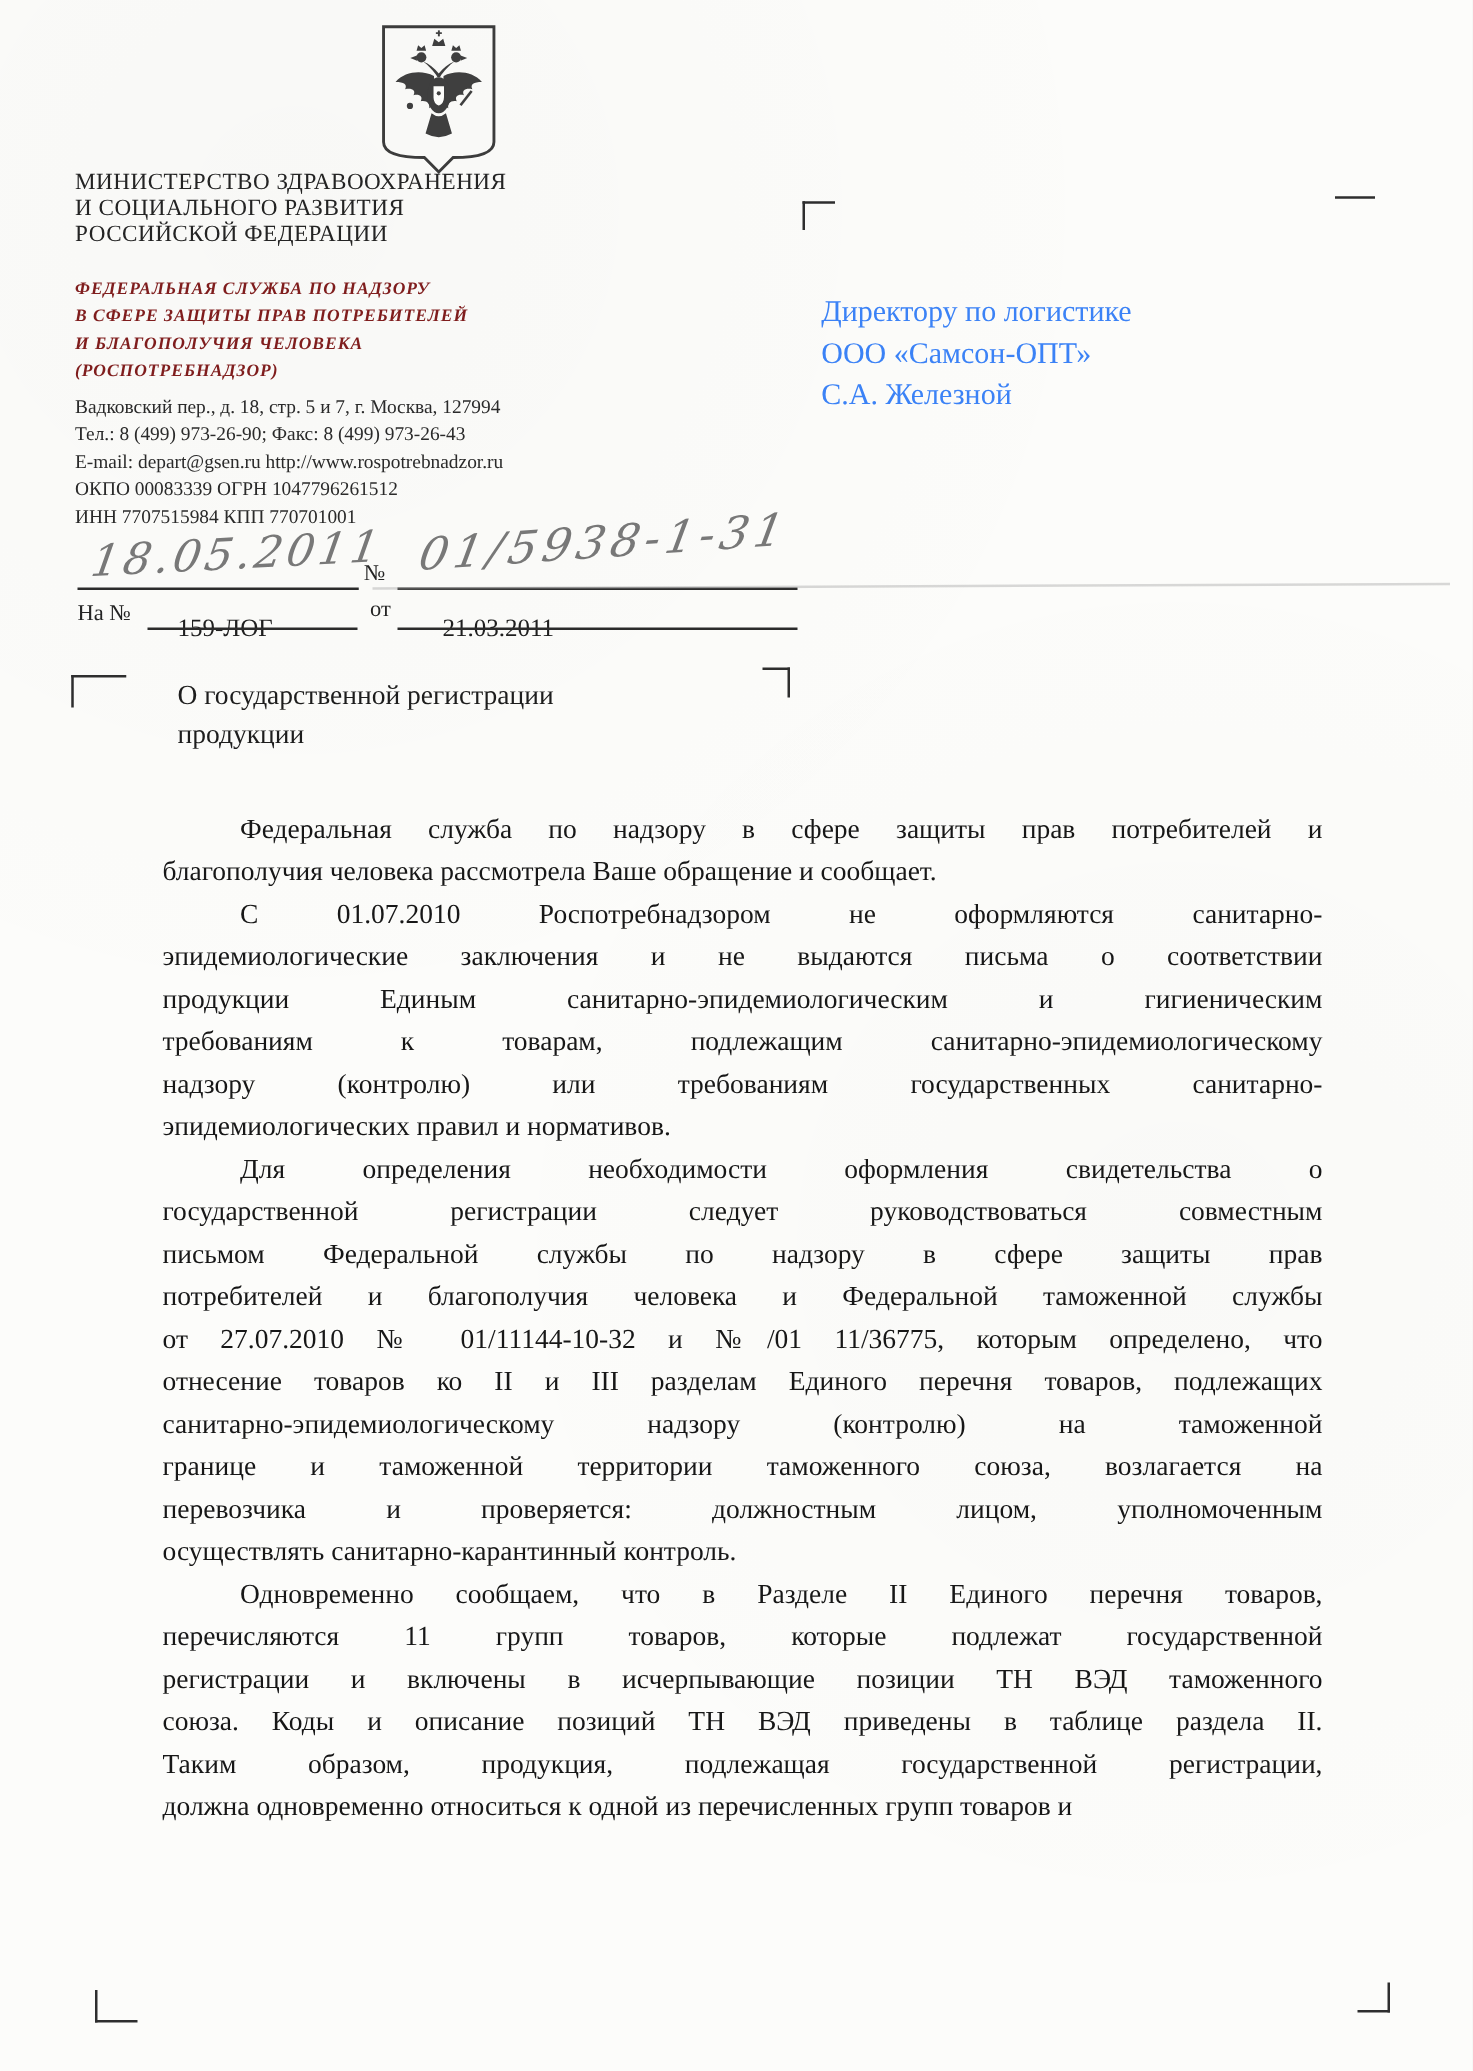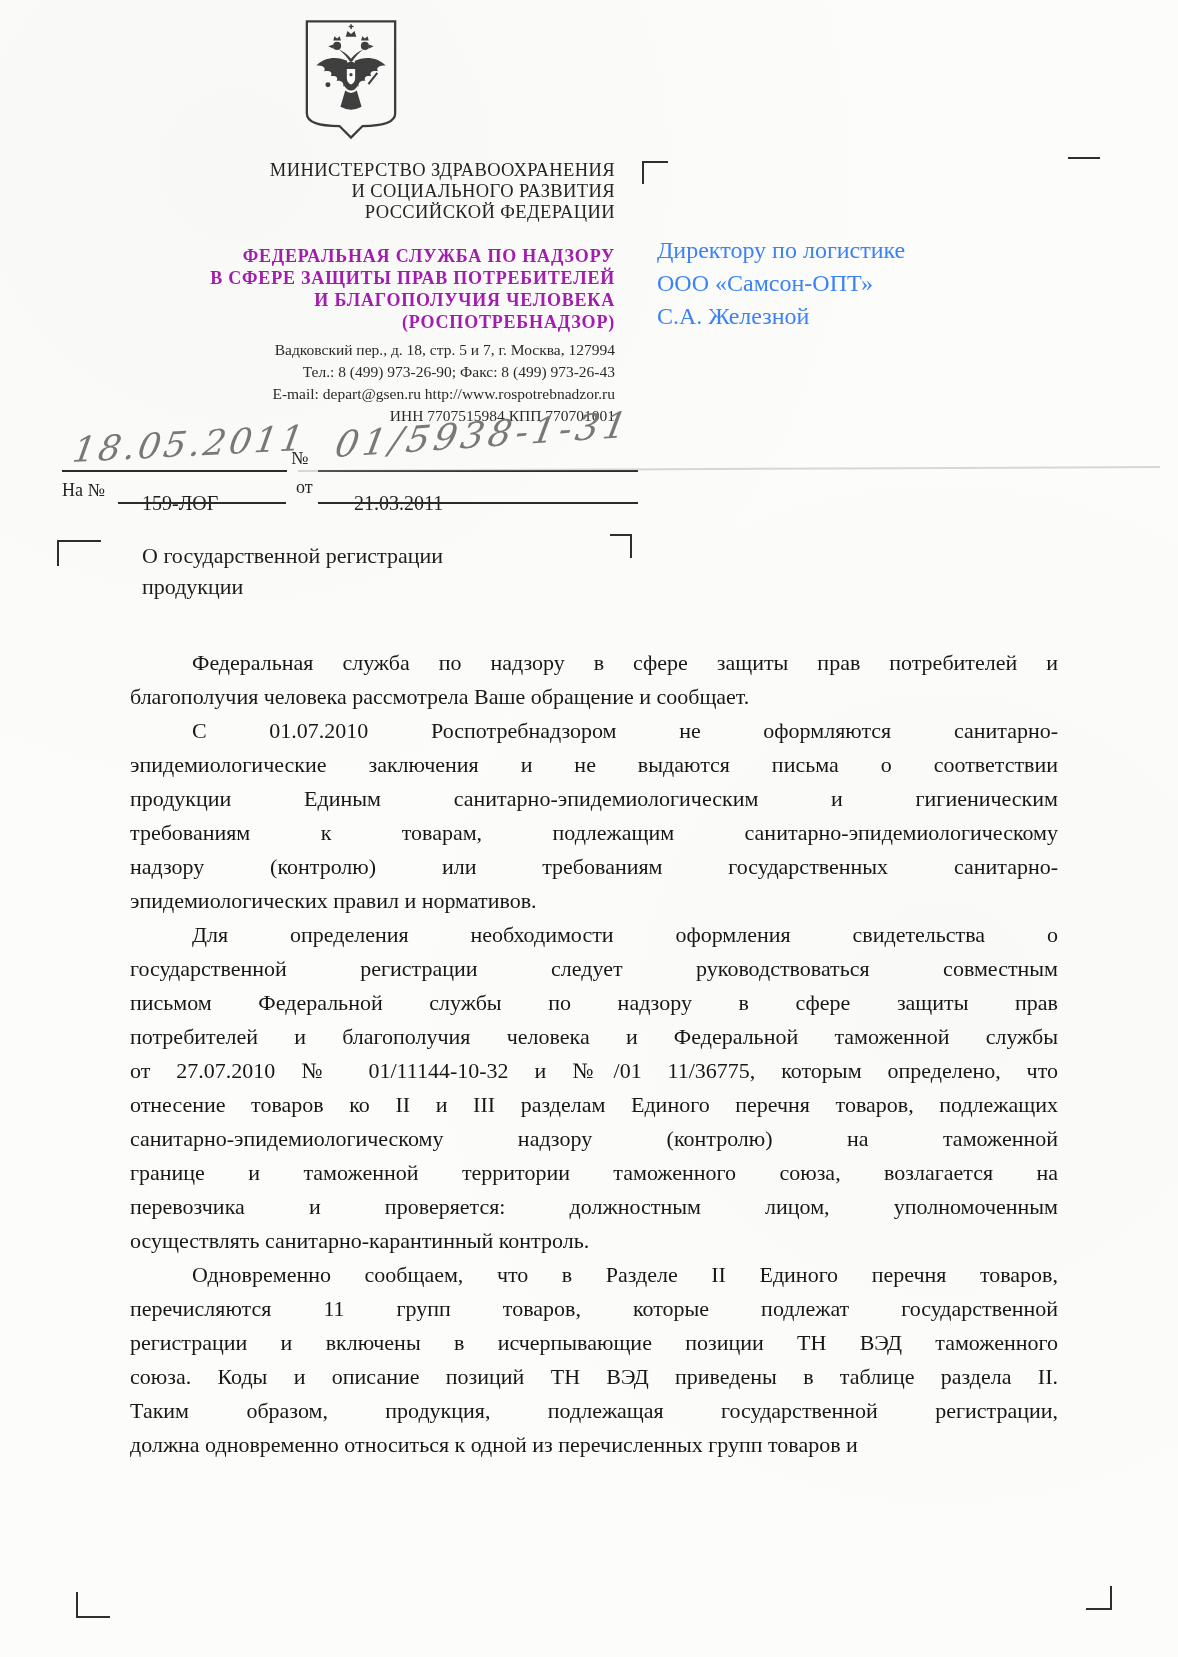--- a/index.html
+++ b/index.html
@@ -11,24 +11,24 @@
   
   .page::before{
     content:"";position:absolute;inset:0;
     background:
       radial-gradient(circle at 20% 10%, rgba(0,0,0,0.015), transparent 40%),
       radial-gradient(circle at 80% 60%, rgba(0,0,0,0.012), transparent 45%);
     pointer-events:none;
   }
   .abs{position:absolute;}
   
-  .letterhead{left:60px;top:160px;width:555px;text-align:right;}
+  .letterhead{left:60px;top:136px;width:555px;text-align:left;}
   .ministry-line{font-size:18.5px;line-height:21px;letter-spacing:0.4px;color:#242424;}
   .agency-block{margin-top:22px;}
-  .agency-line{font-size:18px;line-height:22px;font-weight:bold;letter-spacing:0.8px;color:#a21caf;}
+  .agency-line{font-size:14px;line-height:22px;font-weight:bold;letter-spacing:0.8px;color:#7f1d1d;font-style:italic;}
   .contacts-block{margin-top:6px;}
   .contact-line{font-size:15.5px;line-height:22px;color:#2a2a2a;}
   
   .emblem{left:303px;top:16px;width:96px;height:126px;}
   
   .recipient{left:657px;top:234px;width:400px;}
   .recipient-line{font-size:24px;line-height:33px;color:#3b82f6;}
   
   .rline{position:absolute;height:2px;background:#2b2b2b;}
   .rlabel{position:absolute;font-size:18px;color:#242424;}
@@ -102,20 +102,21 @@
     <div class="agency-block">
       <div class="agency-line">ФЕДЕРАЛЬНАЯ СЛУЖБА ПО НАДЗОРУ</div>
       <div class="agency-line">В СФЕРЕ ЗАЩИТЫ ПРАВ ПОТРЕБИТЕЛЕЙ</div>
       <div class="agency-line">И БЛАГОПОЛУЧИЯ ЧЕЛОВЕКА</div>
       <div class="agency-line">(РОСПОТРЕБНАДЗОР)</div>
     </div>
     <div class="contacts-block">
       <div class="contact-line">Вадковский пер., д. 18, стр. 5 и 7,  г. Москва, 127994</div>
       <div class="contact-line">Тел.: 8 (499) 973-26-90; Факс: 8 (499) 973-26-43</div>
       <div class="contact-line">E-mail: depart@gsen.ru  http://www.rospotrebnadzor.ru</div>
+      <div class="contact-line">ОКПО 00083339  ОГРН 1047796261512</div>
       <div class="contact-line">ИНН 7707515984  КПП 770701001</div>
     </div>
   </div>
 
   <div class="abs recipient">
     <div class="recipient-line">Директору по логистике</div>
     <div class="recipient-line">ООО «Самсон-ОПТ»</div>
     <div class="recipient-line">С.А. Железной</div>
   </div>
 

